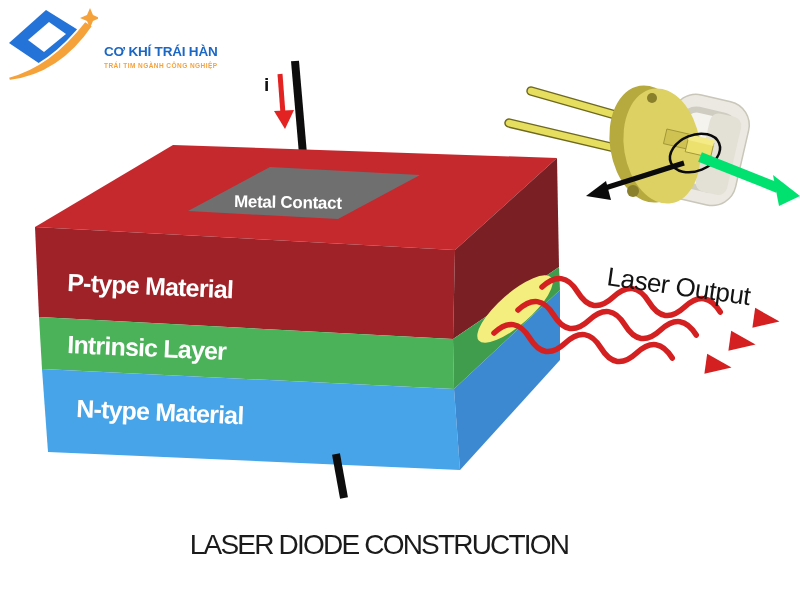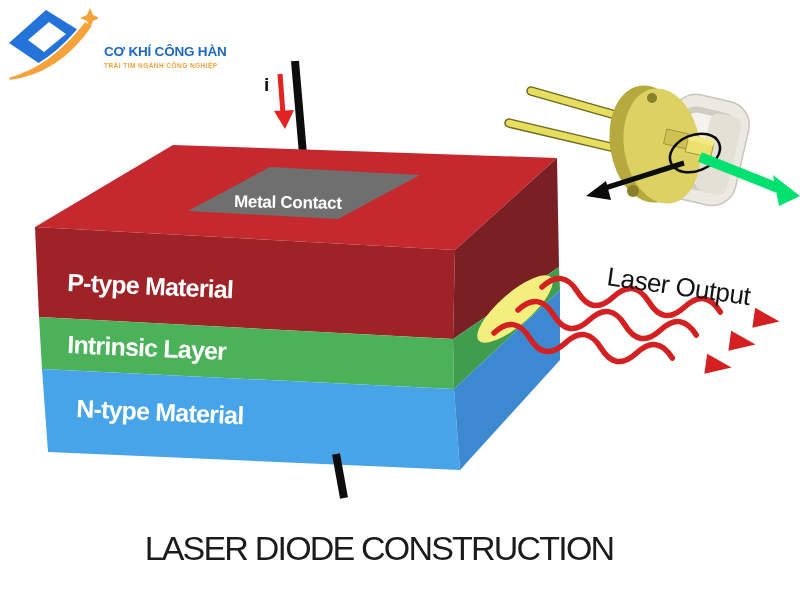--- a/index.html
+++ b/index.html
@@ -11,21 +11,21 @@
   .logo{position:absolute;left:6px;top:6px;display:flex;align-items:center;gap:6px;}
   .logo-text{display:flex;flex-direction:column;justify-content:center;margin-top:26px;}
   .logo-name{
     font-size:13.5px;font-weight:bold;color:#1a67c5;letter-spacing:-0.2px;line-height:1.1;
   }
   .logo-tagline{
     font-size:6.5px;font-weight:bold;color:#f6a23b;letter-spacing:0.45px;margin-top:3px;
   }
   .main-title{
     position:absolute;left:0;top:529px;width:758px;text-align:center;
-    font-size:34px;font-weight:500;letter-spacing:-1.8px;color:#1b1b1b;
+    font-size:28px;font-weight:500;letter-spacing:-1.8px;color:#1b1b1b;
     font-family:"Liberation Sans",sans-serif;white-space:nowrap;
   }
   svg text{font-family:"Liberation Sans",sans-serif;}
   .layer-label{fill:#ffffff;font-weight:600;letter-spacing:-0.8px;}
   .contact-label{fill:#ffffff;font-weight:600;font-size:17px;letter-spacing:-0.3px;}
   .output-label{fill:#141414;font-weight:500;font-size:26px;letter-spacing:-0.5px;}
   .current-label{fill:#111111;font-weight:bold;font-size:19px;}
 </style>
 </head>
 <body>
@@ -34,21 +34,21 @@
 
   
   <div class="logo">
     <svg width="92" height="76" viewBox="0 0 92 76" aria-hidden="true">
       <polygon points="3,37 40,4 77,27 40,62" fill="#2373d8"></polygon>
       <polygon points="22,34 43,16 60,28 38,46" fill="#ffffff"></polygon>
       <path d="M2,71 C30,64 55,46 79,15 L87,20 C64,54 36,71 3,75 Z" stroke="#ffffff" stroke-width="2" fill="#f6a23b"></path>
       <path d="M84,2 L87,9 L94,12 L87,15 L84,22 L81,15 L74,12 L81,9 Z" fill="#f6a23b"></path>
     </svg>
     <div class="logo-text">
-      <div class="logo-name">CƠ KHÍ CÔNG HÀN</div>
+      <div class="logo-name">CƠ KHÍ TRÁI HÀN</div>
       <div class="logo-tagline">TRÁI TIM NGÀNH CÔNG NGHIỆP</div>
     </div>
   </div>
 
   
   <svg width="800" height="600" viewBox="0 0 800 600">
 
     <g>
       <line x1="531" y1="91" x2="640" y2="122" stroke="#6e6820" stroke-width="9.5" stroke-linecap="round"></line>
       <line x1="531" y1="91" x2="640" y2="122" stroke="#e6de5f" stroke-width="6.5" stroke-linecap="round"></line>

